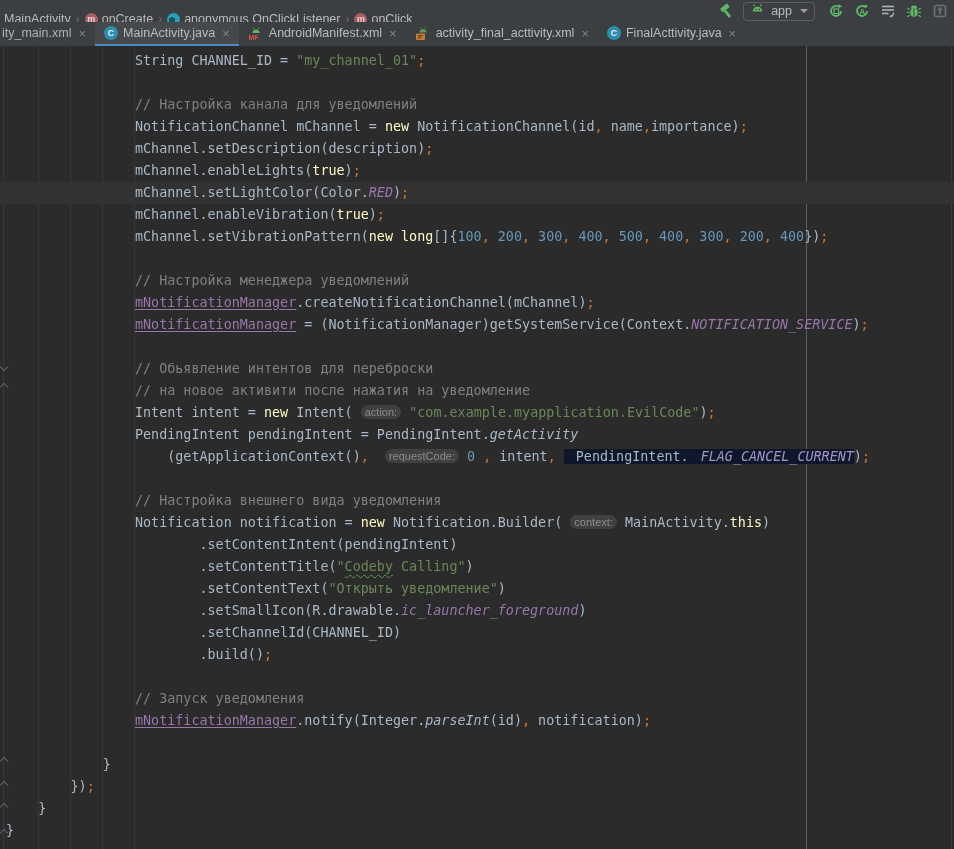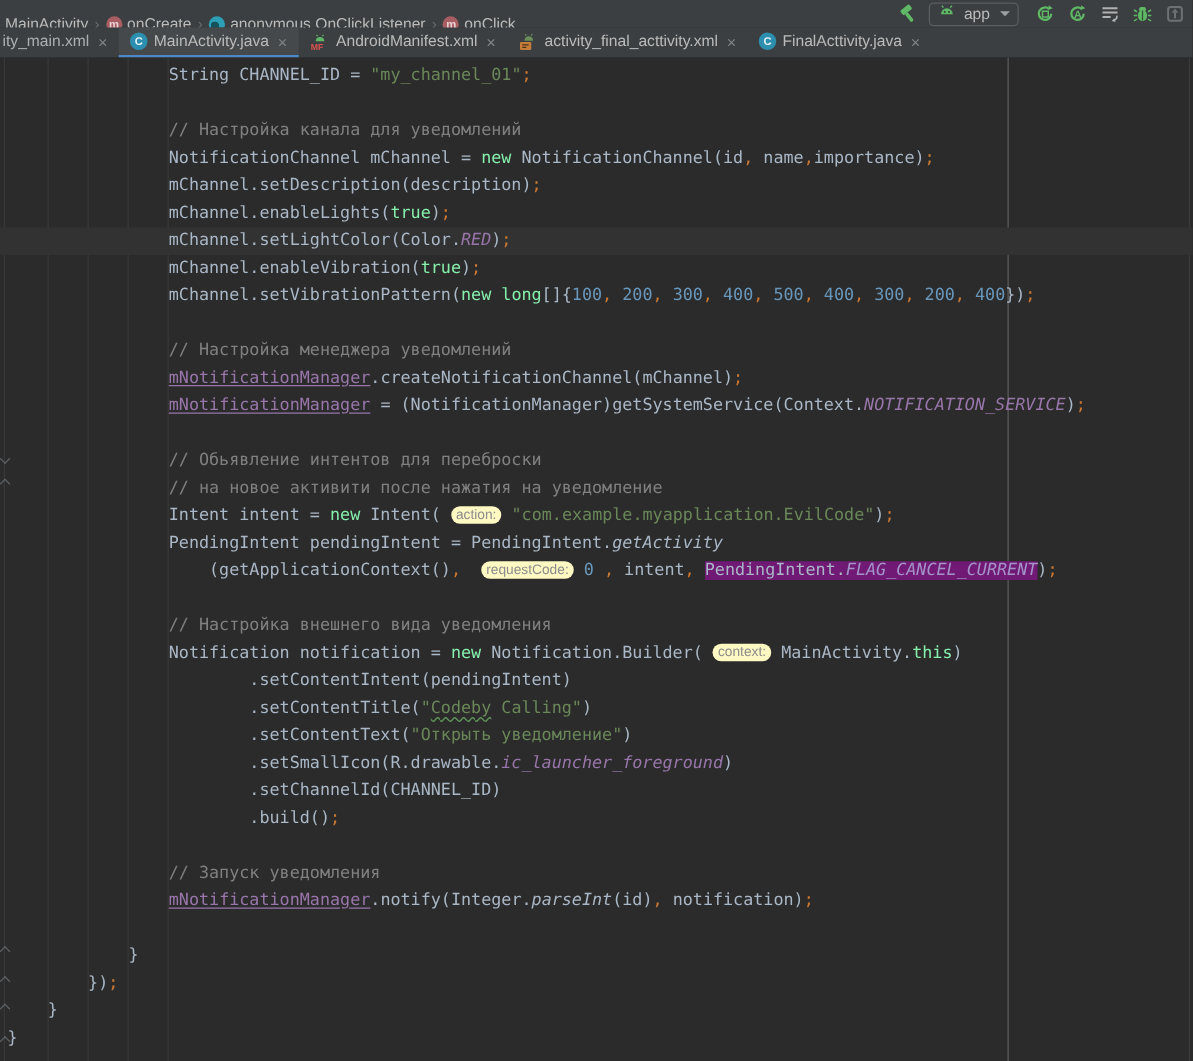--- a/index.html
+++ b/index.html
@@ -40,32 +40,32 @@
   
   .editor{position:absolute;top:46px;left:0;width:954px;height:803px;background:#2b2b2b;overflow:hidden;}
   .guide{position:absolute;top:0;bottom:0;width:1px;background:#383838;z-index:0;}
   .margin-line{position:absolute;top:0;bottom:0;left:806px;width:1px;background:#5c5c5c;z-index:0;}
   .margin-line2{position:absolute;top:0;bottom:0;left:951px;width:1px;background:#3a3a3a;z-index:0;}
   .code{position:relative;z-index:1;padding:4px 0 0 6px;
         font-family:"DejaVu Sans Mono",monospace;font-size:13.4px;line-height:22px;white-space:pre;}
   .line{height:22px;}
   .hl-line{background:#323232;margin-left:-6px;padding-left:6px;width:954px;}
   .p{color:#a9b7c6;}
-  .k{color:#86efac;}
+  .k{color:#fef9c3;}
   .s{color:#6a8759;}
   .n{color:#6897bb;}
   .c{color:#808080;}
   .f{color:#9876aa;text-decoration:underline;text-underline-offset:2px;}
   .const{color:#9876aa;font-style:italic;}
   .it{color:#a9b7c6;font-style:italic;margin-top:12px;}
   .semi{color:#cc7832;}
-  .hl{background:#701a75;color:#a9b7c6;}
+  .hl{background:#0f172a;color:#a9b7c6;padding-left:12px;}
   .hl.const{color:#a393c9;}
   .wavy{text-decoration:underline wavy #5f9159;text-underline-offset:3px;text-decoration-thickness:1px;}
-  .hint{display:inline-block;background:#fef9c3;color:#8c8c8c;border-radius:7px;
+  .hint{display:inline-block;background:#404040;color:#8c8c8c;border-radius:7px;
         font-family:"Liberation Sans",sans-serif;font-size:11px;line-height:14px;
         padding:0 4px;vertical-align:1px;}
   .fold{position:absolute;left:1px;width:7px;height:7px;z-index:2;}
   .fold:before{content:"";position:absolute;left:0;top:0;width:5px;height:5px;
         border-right:1.6px solid #5f6366;border-bottom:1.6px solid #5f6366;transform:rotate(45deg);}
   .fold.up:before{transform:rotate(-135deg);}
 </style>
 </head>
 <body>
 

